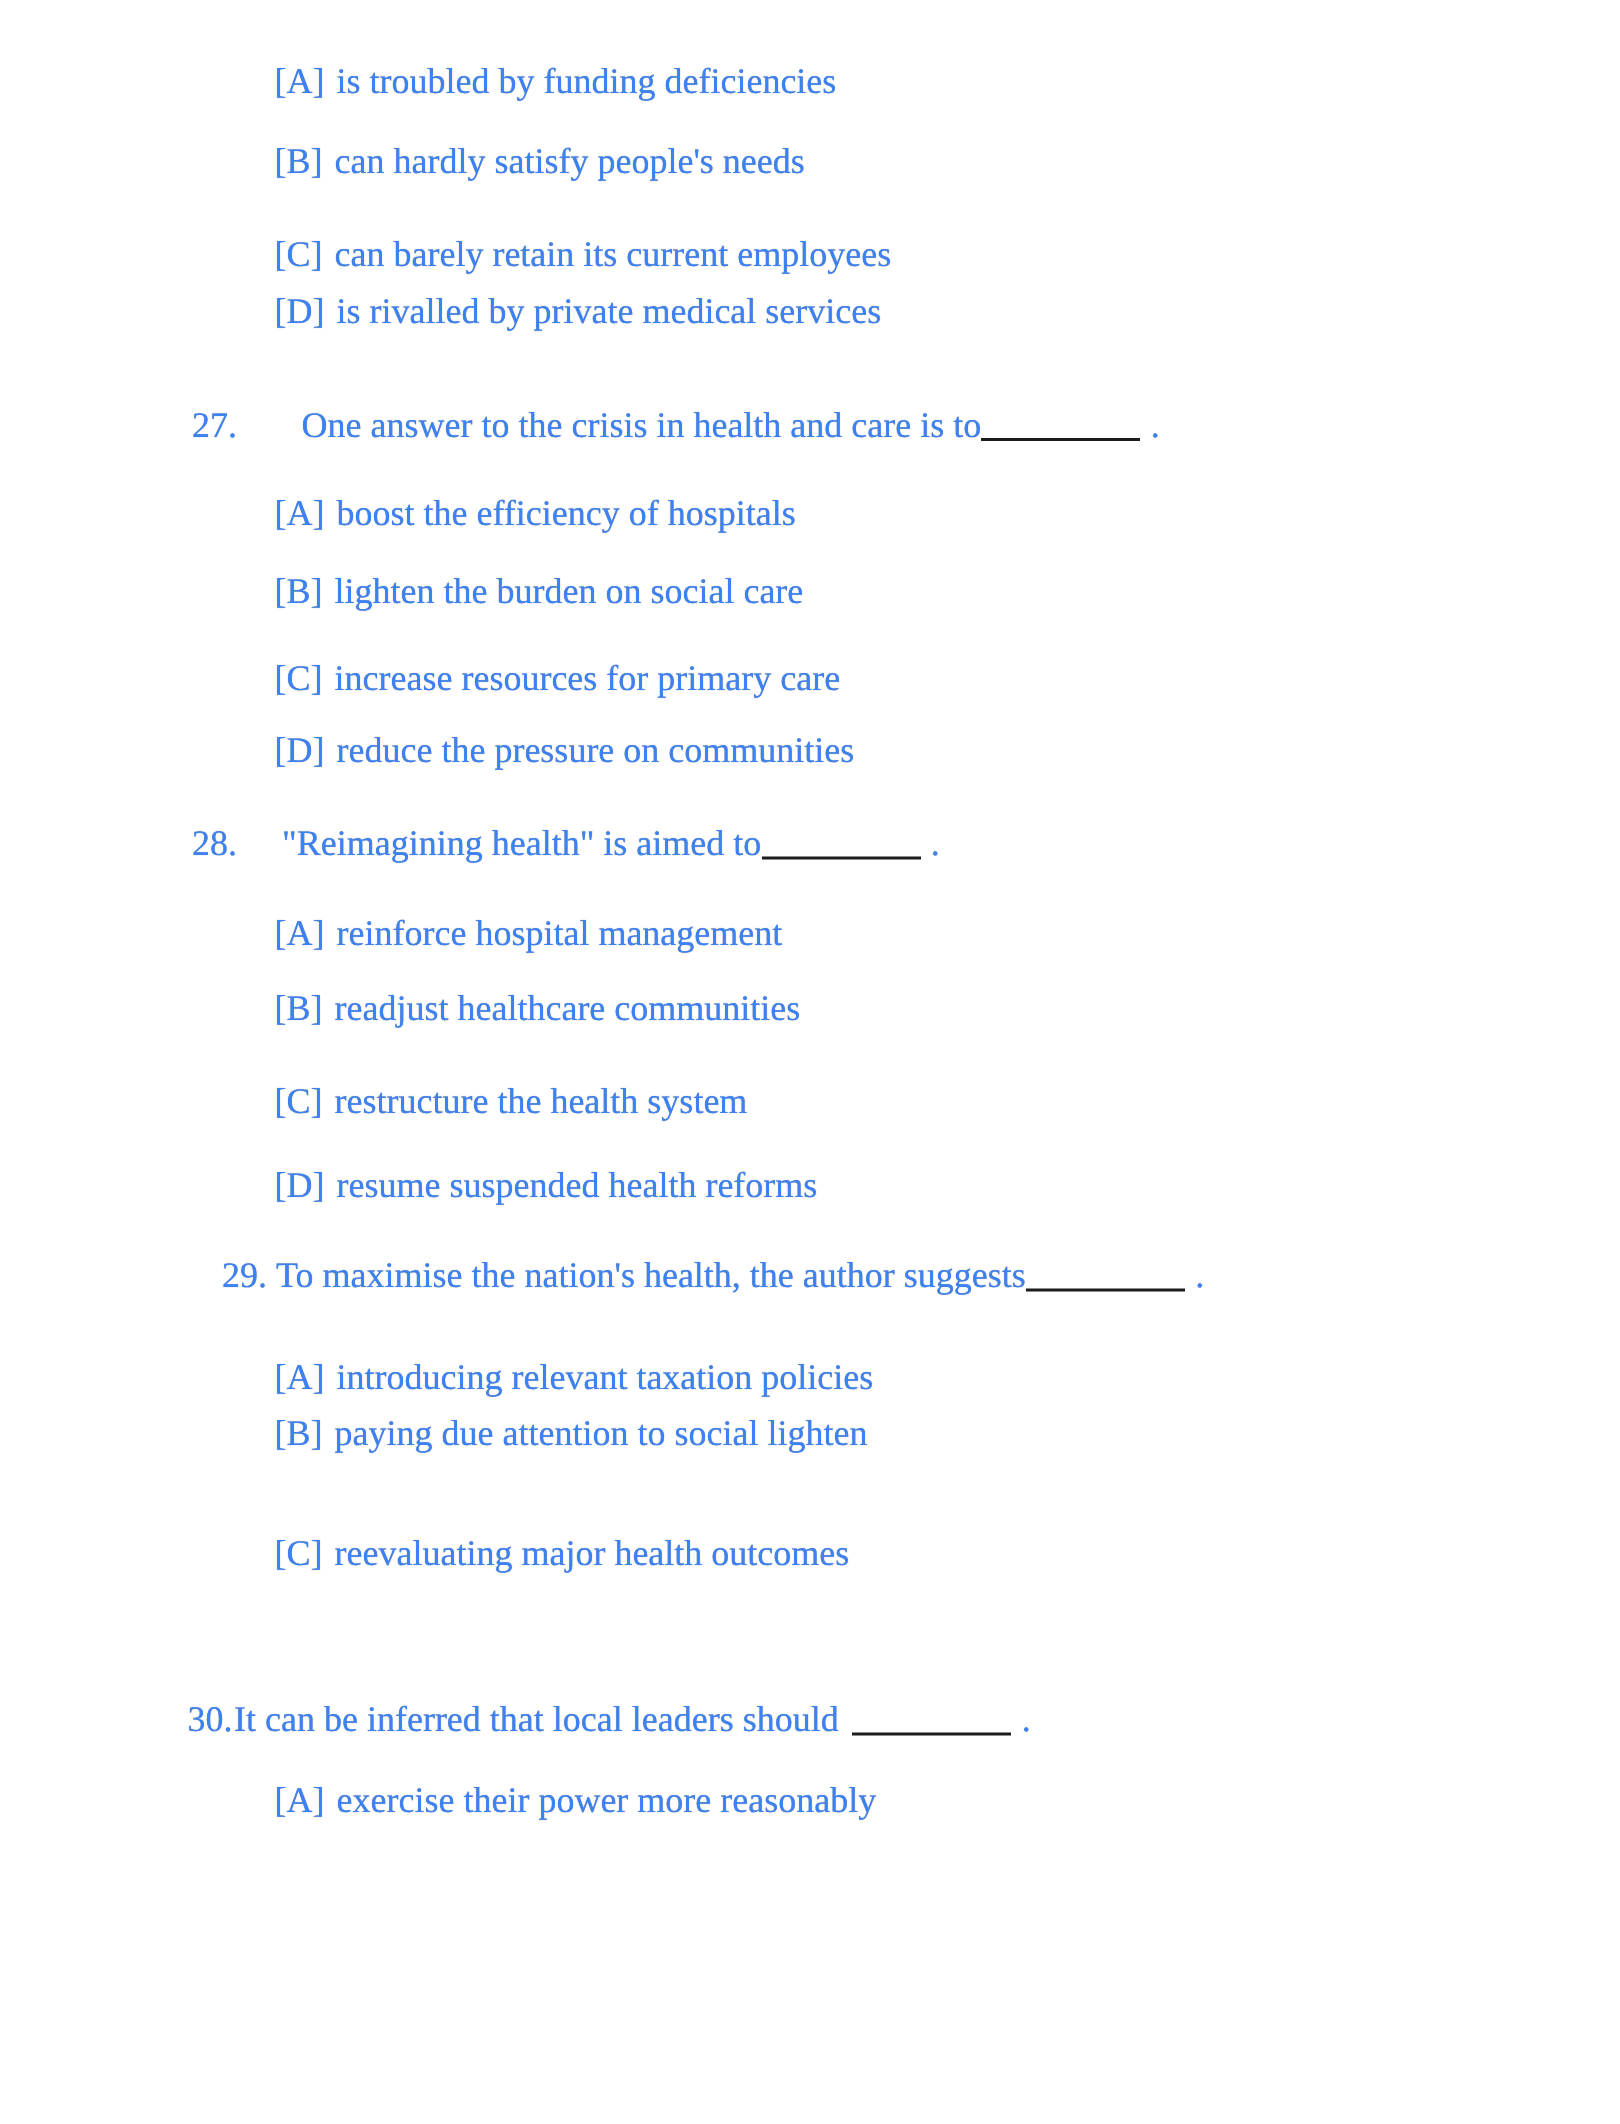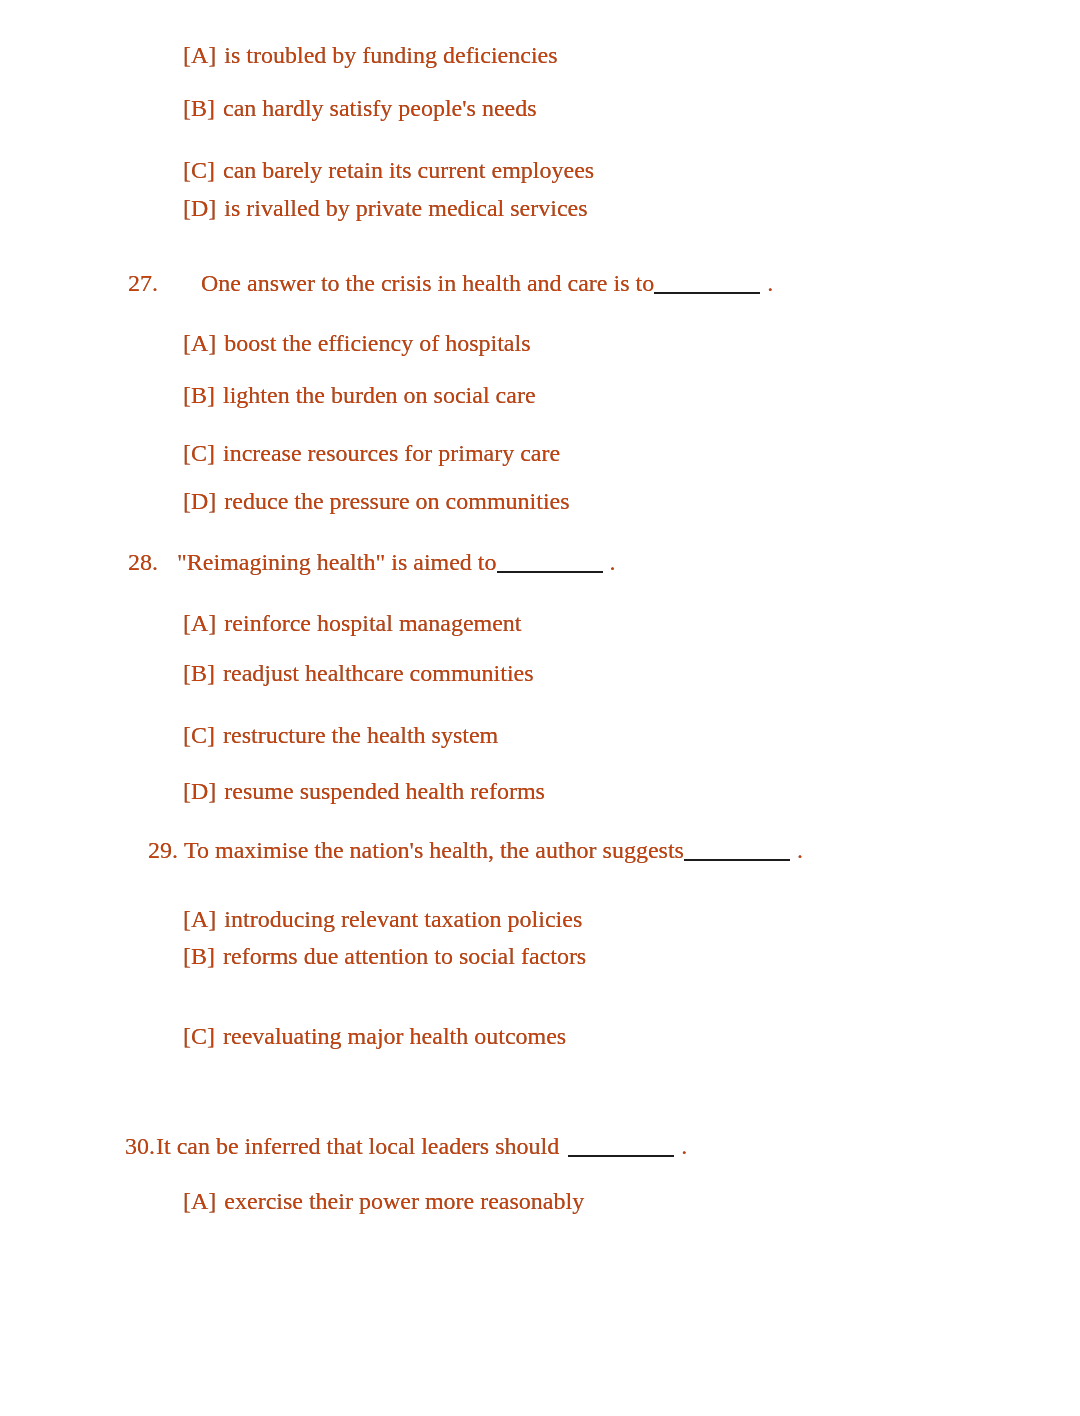--- a/index.html
+++ b/index.html
@@ -8,36 +8,36 @@
     background: #ffffff;
   }
   #page {
     position: relative;
     width: 1080px;
     height: 1416px;
     background: #ffffff;
     overflow: hidden;
     font-family: "Liberation Serif", "DejaVu Serif", serif;
     font-size: 24px;
-    color: #c2410c;
+    color: #3b82f6;
     text-shadow: 0 0 0.6px rgba(20,20,20,0.55); 
   }
   .line {
     position: absolute;
     white-space: nowrap;
     line-height: 30px;
   }
   .option { left: 183px; }
   .question { left: 128px; }
   .q29 { left: 127px; }
   .q30 { left: 125px; text-align: right; }
   .opt-label { margin-right: 8px; }
   
   .q27 .q-num { margin-right: 43px; }
-  .q28 .q-num { margin-right: 19px; }
+  .q28 .q-num { margin-right: 30px; }
   .q29 .q-num { margin-right: 6px; margin-left: 21px; }
   .q30 .q-num { margin-right: 1px; }
   .q30 .blank { margin-left: 9px; }
   .blank {
     display: inline-block;
     width: 106px;
     height: 21px;
     border-bottom: 2px solid #1c1c1c;
     transform: translateY(3px);
   }
@@ -93,21 +93,21 @@
     <span class="opt-label">[D]</span><span class="opt-text">resume suspended health reforms</span>
   </div>
 
   <div class="line question q29" style="top:835px">
     <span class="q-num">29.</span><span class="q-stem">To maximise the nation's health, the author suggests</span><span class="blank"></span><span class="q-after">.</span>
   </div>
   <div class="line option" style="top:904px">
     <span class="opt-label">[A]</span><span class="opt-text">introducing relevant taxation policies</span>
   </div>
   <div class="line option" style="top:941px">
-    <span class="opt-label">[B]</span><span class="opt-text">reforms due attention to social factors</span>
+    <span class="opt-label">[B]</span><span class="opt-text">paying due attention to social lighten</span>
   </div>
   <div class="line option" style="top:1021px">
     <span class="opt-label">[C]</span><span class="opt-text">reevaluating major health outcomes</span>
   </div>
 
   <div class="line question q30" style="top:1131px">
     <span class="q-num">30.</span><span class="q-stem">It can be inferred that local leaders should</span><span class="blank"></span><span class="q-after">.</span>
   </div>
   <div class="line option" style="top:1186px">
     <span class="opt-label">[A]</span><span class="opt-text">exercise their power more reasonably</span>

